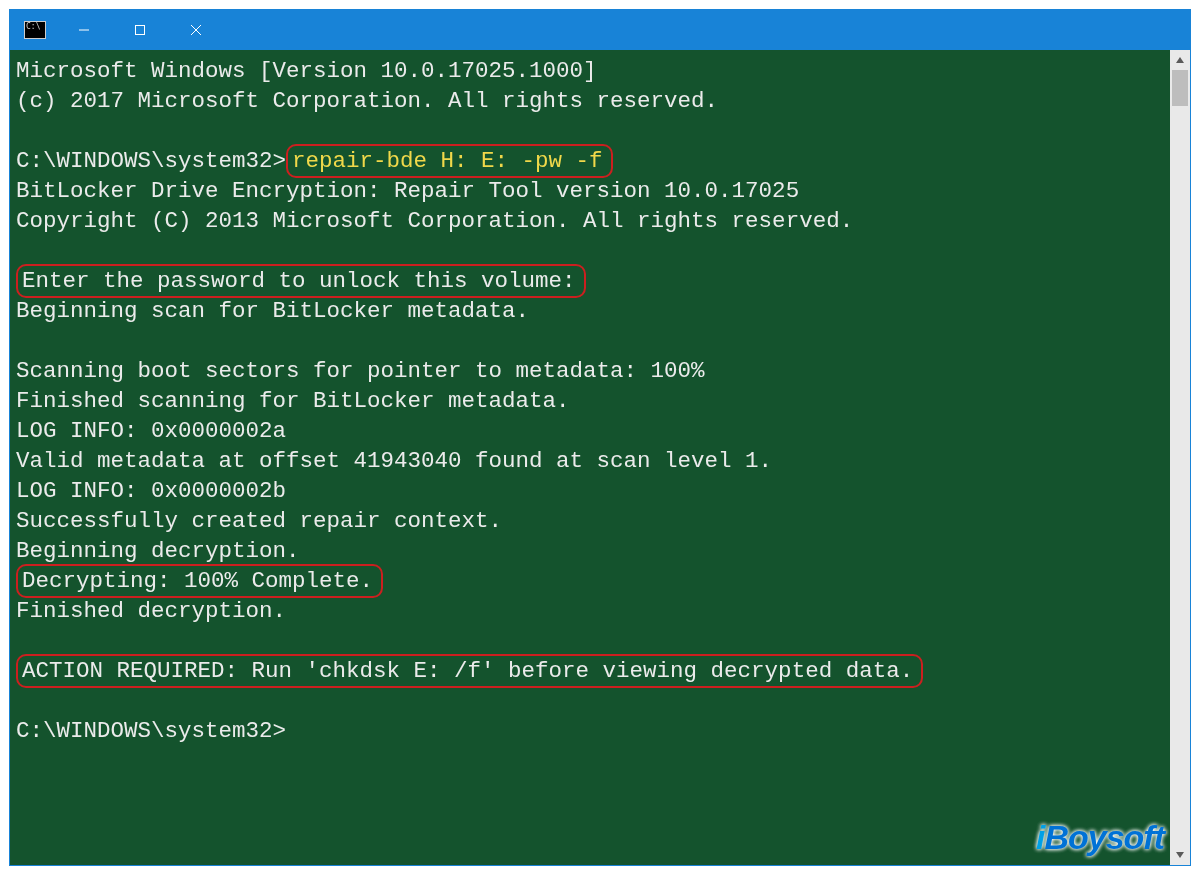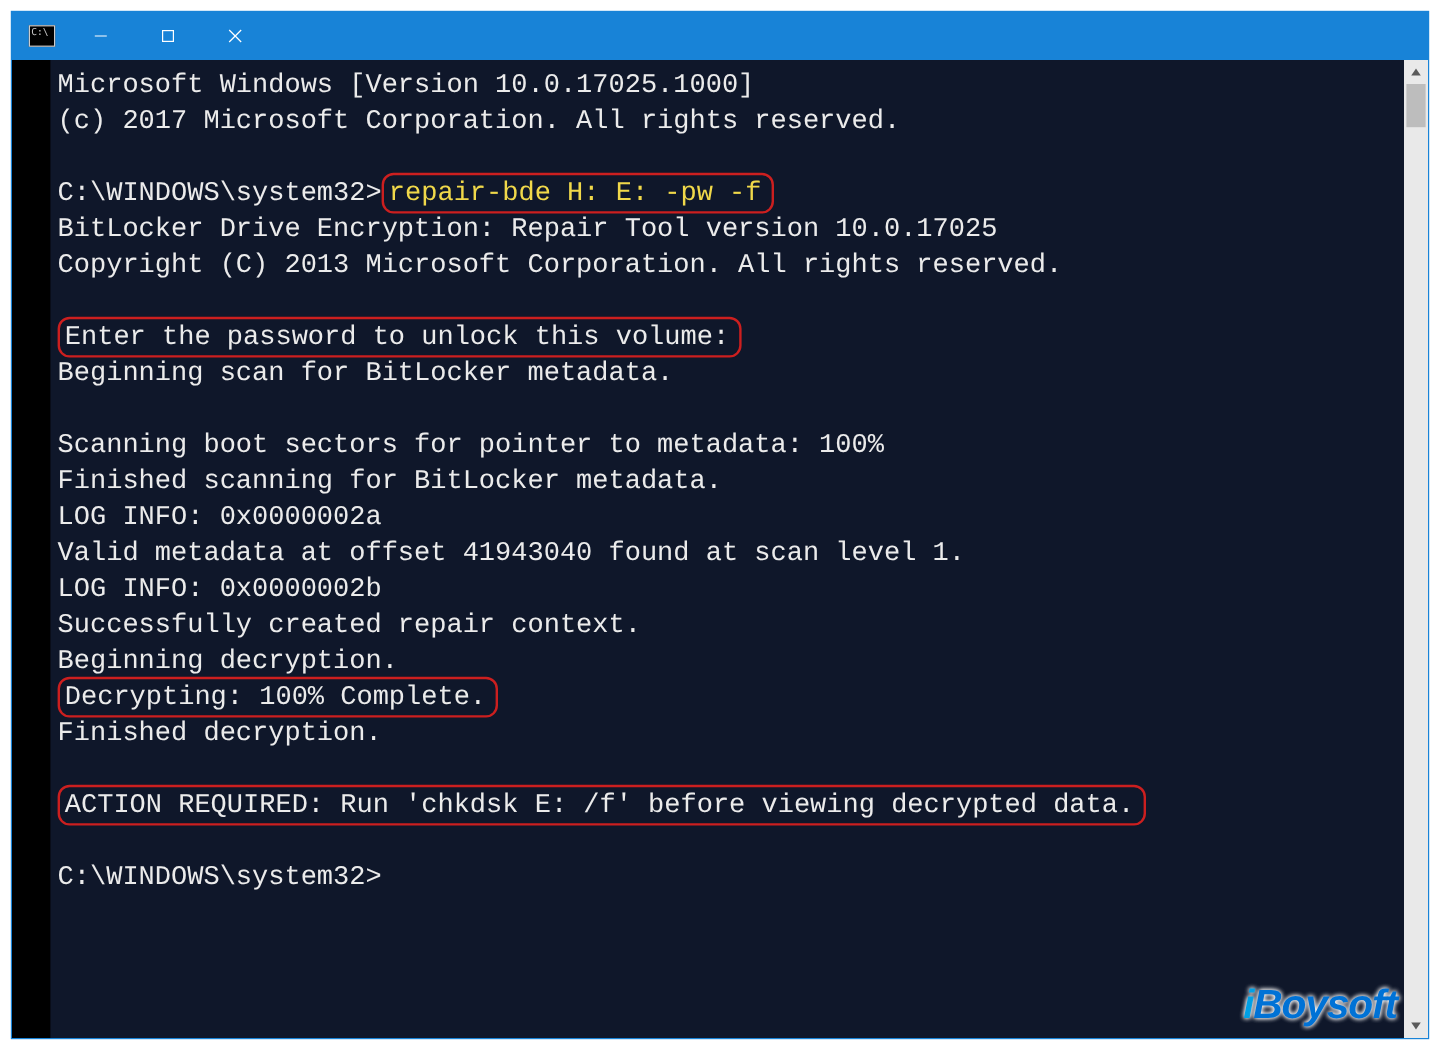--- a/index.html
+++ b/index.html
@@ -45,23 +45,22 @@
   .caption-btns{display:flex;height:100%;}
   .caption-btn{
     width:56px;height:100%;
     display:flex;align-items:center;justify-content:center;
     color:#fff;
   }
   .caption-btn svg{width:12px;height:12px;stroke:#fff;fill:none;stroke-width:1;}
   .client{
     flex:1;
     display:flex;
-    background:#0f172a;
+    background:#14532d;
     position:relative;
-    margin-left:32px;
   }
   .console{
     flex:1;
     padding:6px 6px 6px 6px;
     font-size:22.5px;
     line-height:30px;
     color:#ebebeb;
     white-space:pre-wrap;
     font-family:Consolas,"Courier New",monospace;
     letter-spacing:0px;

